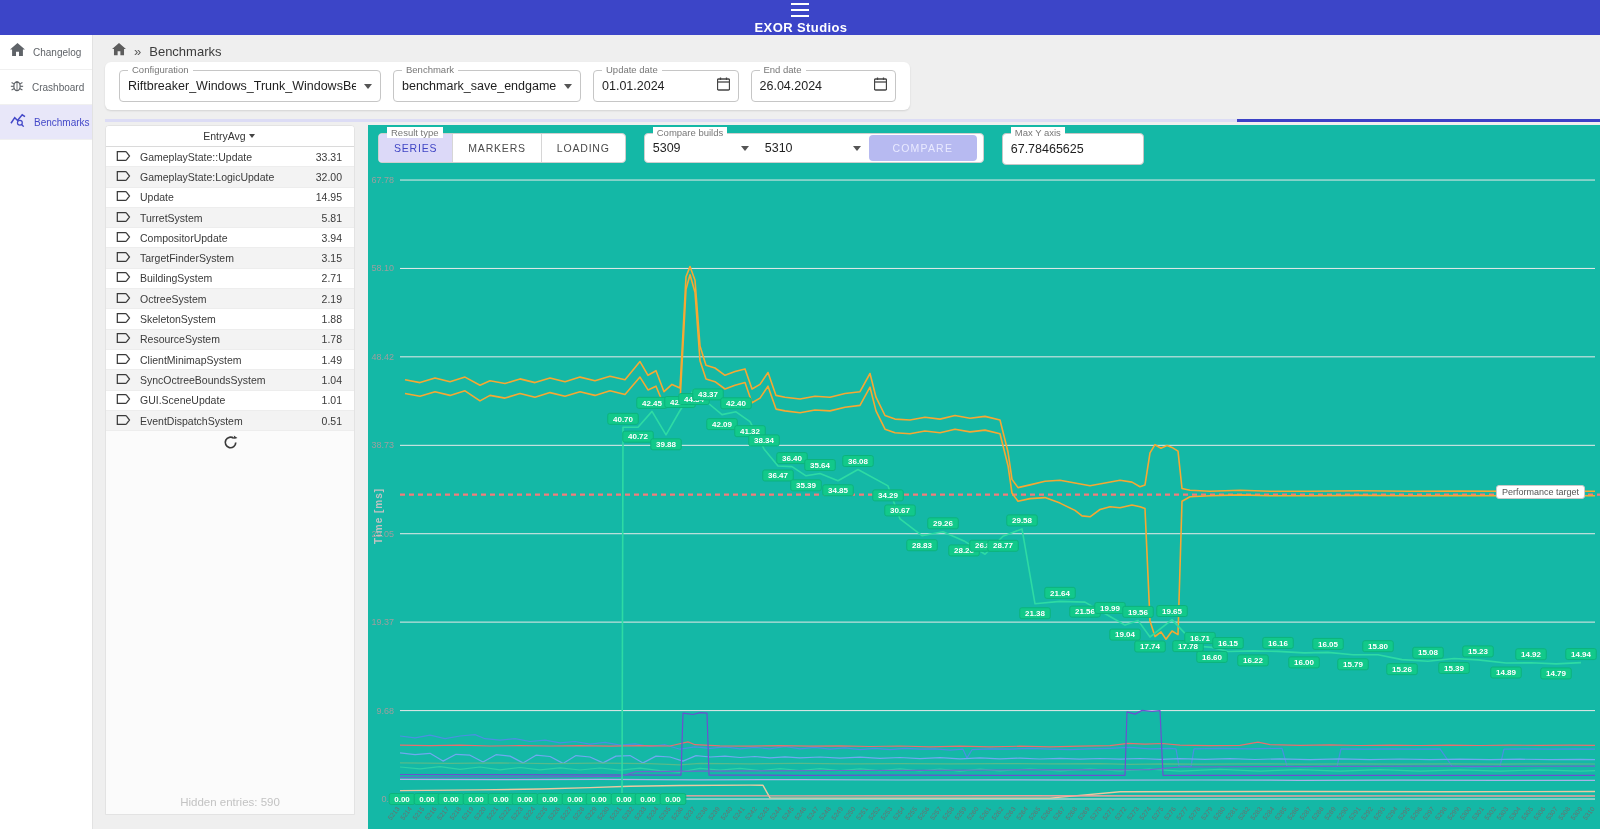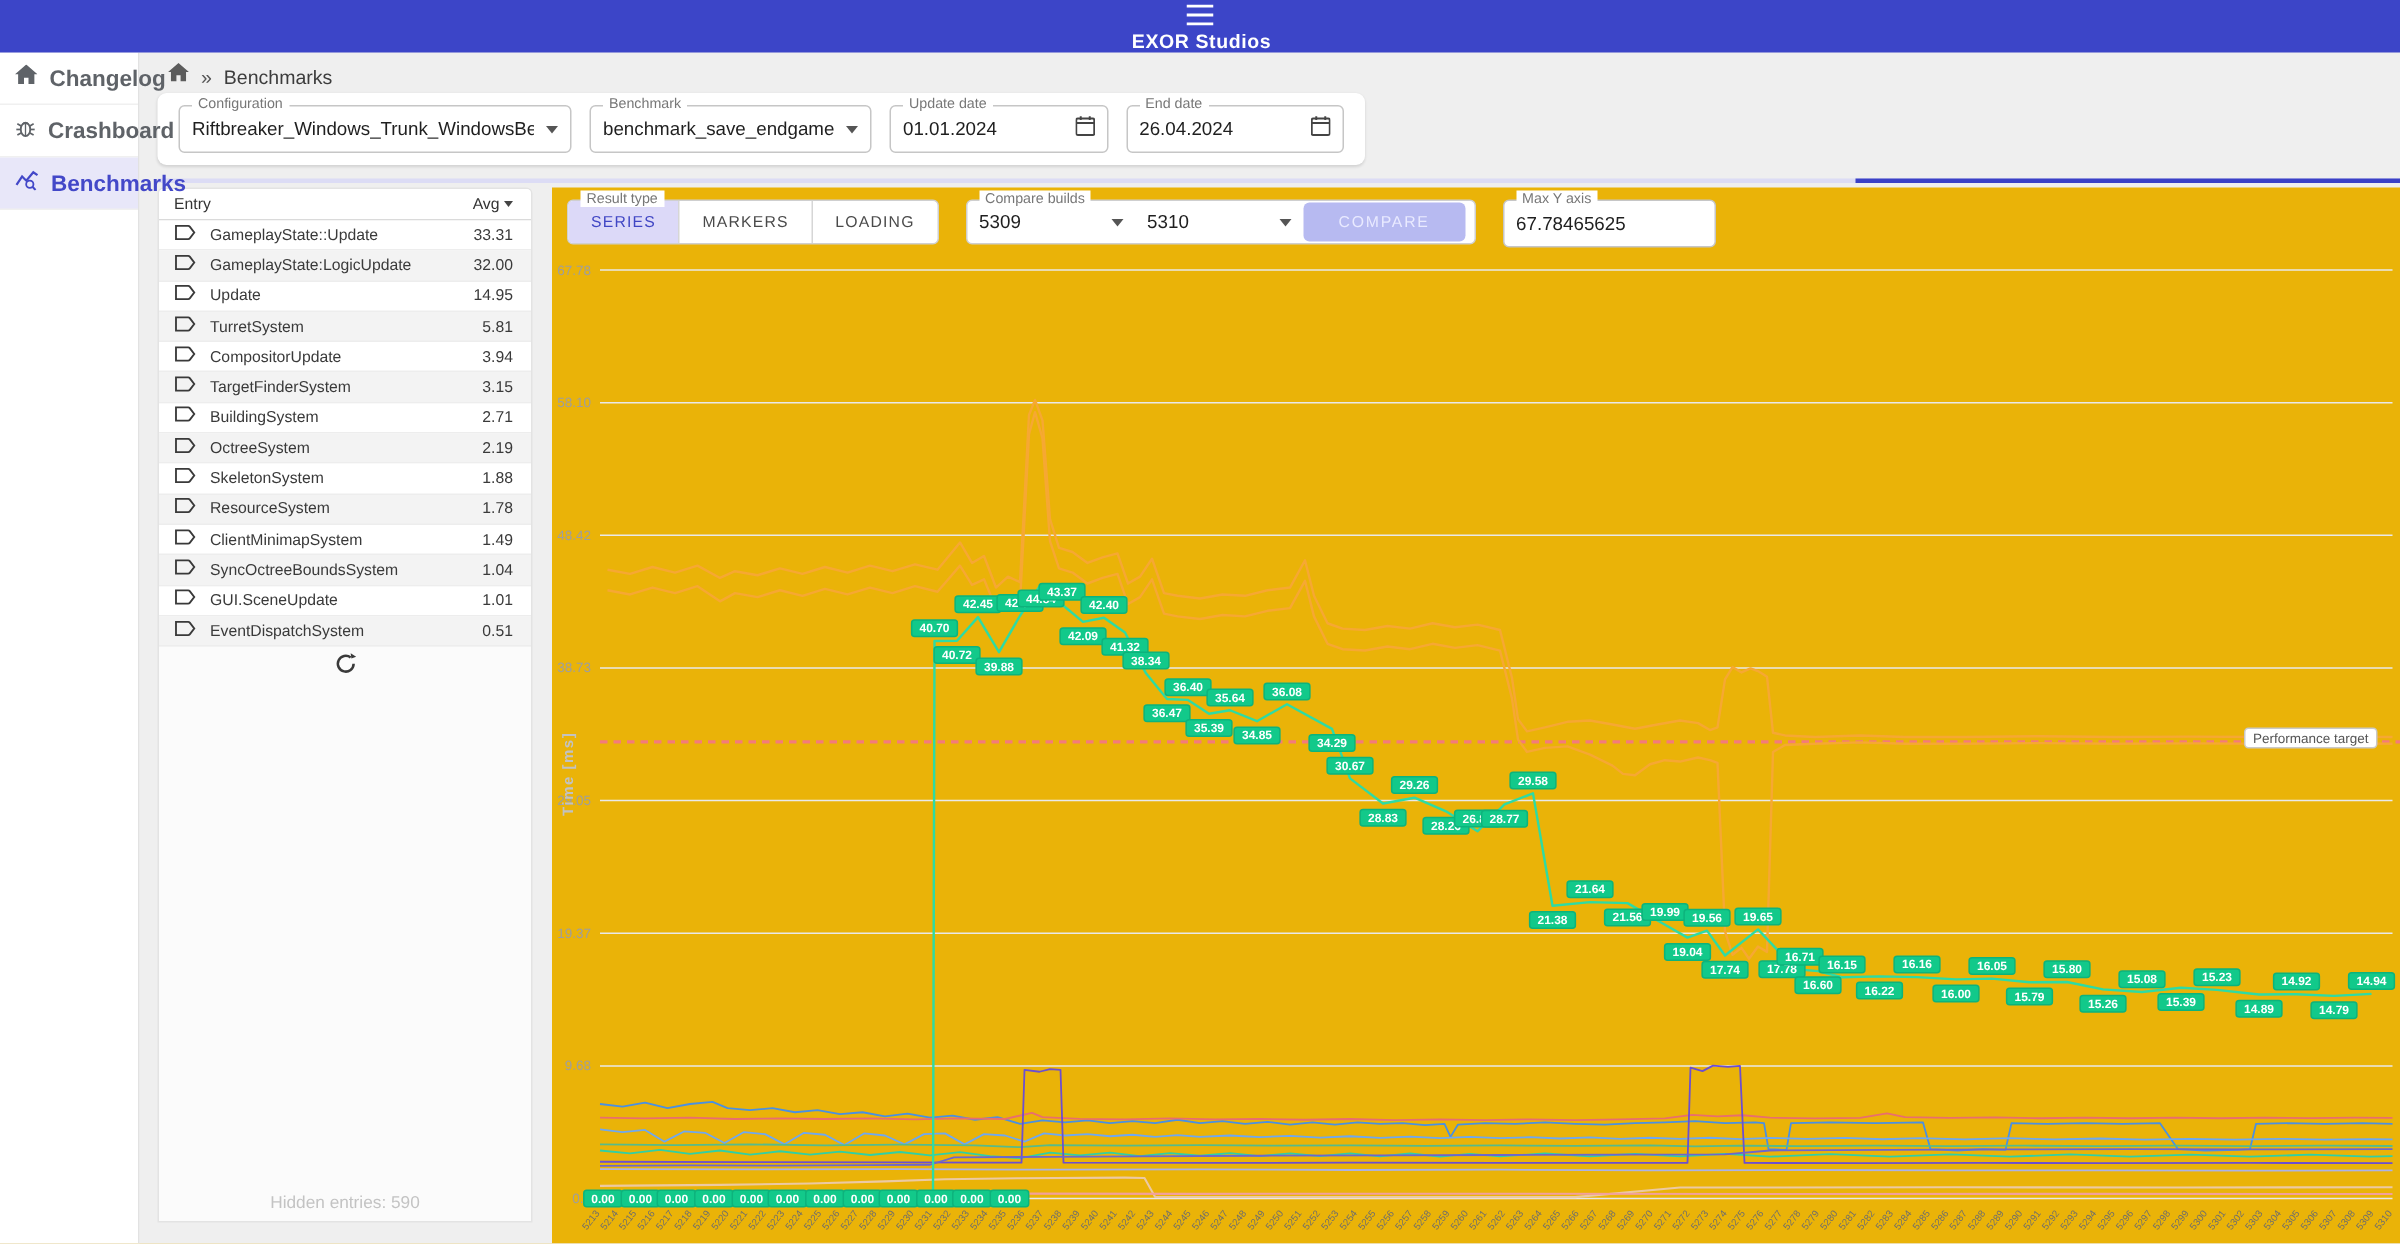--- a/index.html
+++ b/index.html
@@ -11,21 +11,21 @@
   .appbar { position:absolute; left:0; top:0; width:1600px; height:35px; background:#3c45c8;
             display:flex; align-items:center; z-index:30;flex-direction:column; }
   .hamburger { width:38px; height:35px; display:flex; align-items:center; justify-content:center; cursor:pointer; }
   .appbar-title { color:#ffffff; font-size:13px; font-weight:bold; letter-spacing:.4px; margin-left:2px; }
 
   
   .sidebar { position:absolute; left:0; top:35px; width:93px; height:794px; background:#ffffff;
              border-right:1px solid #e2e2e2; z-index:20; }
   .side-item { height:35px; display:flex; align-items:center; gap:8px; padding-left:10px;
                border-bottom:1px solid #f0f0f0; cursor:pointer; }
-  .side-item .side-label { font-size:15px; color:#5f6368;font-weight:bold; }
+  .side-item .side-label { font-size:10px; color:#5f6368; }
   .side-item.active { background:#e8e7f9; }
   .side-item.active .side-label { color:#4348c8; }
 
   
   .crumbs { position:absolute; left:112px; top:42px; display:flex; align-items:center; gap:8px; }
   .crumb-sep { color:#555; font-size:13px; }
   .crumb-current { color:#3c3c3c; font-size:13px; }
 
   
   .filter-card { position:absolute; left:105px; top:62px; width:805px; height:48px; background:#ffffff;
@@ -40,37 +40,37 @@
            border-top:5px solid #555; margin-left:8px; flex:0 0 auto; }
   .spacer { flex:1; }
 
   
   .entries-panel { position:absolute; left:105px; top:125px; width:250px; height:690px; background:#fbfbfb;
                    border:1px solid #e3e3e3; border-radius:4px 4px 0 0; overflow:hidden; }
   .entries-filter { background:#ececec; padding:5px 10px 6px 10px; border-bottom:1px solid #e0e0e0; }
   .efl-label { font-size:9.5px; color:#757575; margin-bottom:2px; }
   .search-row { display:flex; align-items:center; gap:8px; }
   .search-value { font-size:12px; color:#555; }
-  .table-head { display:flex; align-items:center; justify-content:space-between; padding:0 12px 0 10px;
+  .table-head { display:flex; align-items:center; justify-content:center; padding:0 12px 0 10px;
                 height:21px; background:#fff; border-bottom:1px solid #dadada; }
   .table-head .th { font-size:10.5px; color:#333; }
   .th-avg { display:flex; align-items:center; gap:3px; cursor:pointer; }
   .sort-caret { width:0; height:0; border-left:3.5px solid transparent; border-right:3.5px solid transparent;
                 border-top:4px solid #444; }
   .entry-row { display:flex; align-items:center; height:20.3px; padding:0 12px 0 10px; gap:9px;
                border-bottom:1px solid #ededed; background:#fff; cursor:pointer; }
   .entry-row.alt { background:#f3f3f3; }
   .row-name { font-size:10.5px; color:#3a3a3a; flex:1; white-space:nowrap; overflow:hidden; }
   .row-avg { font-size:10.5px; color:#3a3a3a; }
   .spinner-wrap { display:flex; justify-content:center; padding-top:4px; }
   .hidden-note { position:absolute; bottom:6px; left:0; right:0; text-align:center;
                  font-size:11.5px; color:#c3c3c3; }
 
   
-  .chart-panel { position:absolute; left:368px; top:125px; width:1232px; height:704px; background:#eab308; }
+  .chart-panel { position:absolute; left:368px; top:125px; width:1232px; height:704px; background:#14b8a6; }
   .progress-track { position:absolute; left:105px; top:119px; width:1495px; height:3px; background:#dcdcf5; z-index:5; }
   .progress-active { position:absolute; left:1132px; top:0; width:363px; height:3px; background:#3b41c6; }
 
   .controls-row { position:absolute; left:10px; top:8px; display:flex; align-items:flex-start; gap:18px; }
   .fieldset-group { position:relative; border:1px solid #cfcfcf; border-radius:4px; background:#fff;
                     display:flex; align-items:center; height:30px; }
   .fieldset-group .flabel { position:absolute; top:-7px; left:8px; background:#fff; padding:0 4px;
                             font-size:9.5px; color:#777; }
   .seg-btn { padding:0 15px; height:28px; line-height:28px; font-size:10.5px; letter-spacing:.8px;
              color:#4a4a4a; cursor:pointer; border-left:1px solid #d6d6d6; }

